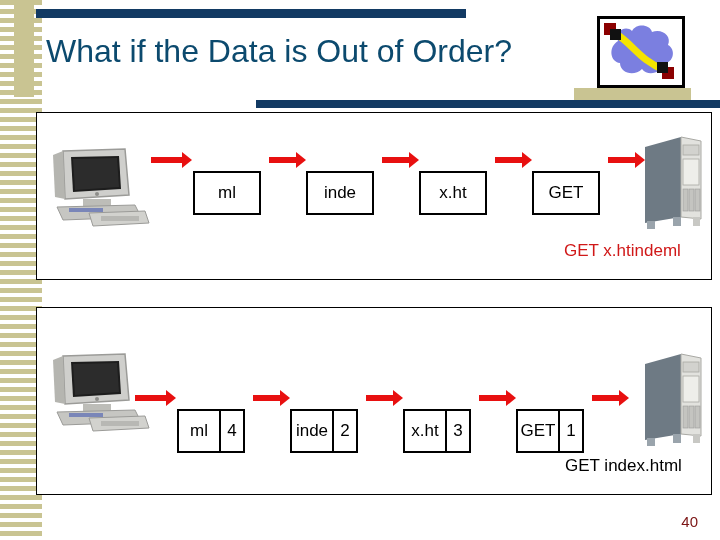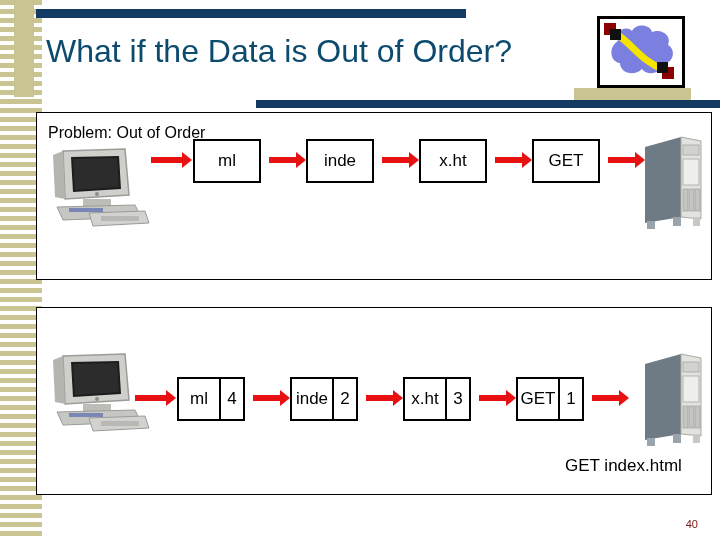--- a/index.html
+++ b/index.html
@@ -49,21 +49,21 @@
   #panel-problem{left:36px;top:112px;width:676px;height:168px;}
   #panel-solution{left:36px;top:307px;width:676px;height:188px;}
 
   .panel-heading{
     position:absolute;left:11px;top:11px;font-size:16px;color:#000000;white-space:nowrap;
   }
 
   
   .packet{
     position:absolute;border:2px solid #000000;background:#ffffff;
-    box-sizing:border-box;display:flex;align-items:stretch;
+    box-sizing:border-box;display:flex;align-items:stretch;margin-top:32px;
   }
   .packet .payload{
     flex:1;display:flex;align-items:center;justify-content:center;
     font-size:17px;color:#000;
   }
   .packet .seq{
     width:22px;border-left:2px solid #000;display:flex;align-items:center;
     justify-content:center;font-size:17px;color:#000;
   }
 
@@ -76,21 +76,21 @@
     border-bottom:8px solid transparent;
   }
 
   
   .caption{position:absolute;font-size:17px;white-space:nowrap;}
   #caption-problem{color:#d01818;}
   #caption-solution{color:#000000;}
 
   
   #page-number{
-    position:absolute;right:22px;bottom:10px;font-size:11px;color:#7b1414;text-align:right;
+    position:absolute;right:22px;bottom:10px;font-size:15px;color:#7b1414;text-align:right;
   }
 
   .device{position:absolute;}
 </style>
 </head>
 <body>
 
 <div id="left-rail">
   <div class="stripes"></div>
   <div class="stripes-mask-right"></div>
@@ -111,21 +111,20 @@
     <path d="M15 14 C34 26 38 40 66 52" stroke="#f5e400" stroke-width="7" fill="none" stroke-linecap="round"></path>
     <rect x="4" y="4" width="12" height="12" fill="#8b0000"></rect>
     <rect x="10" y="10" width="11" height="11" fill="#111111"></rect>
     <rect x="62" y="48" width="12" height="12" fill="#8b0000"></rect>
     <rect x="57" y="43" width="11" height="11" fill="#111111"></rect>
   </svg>
 </div>
 
 <div class="panel" id="panel-problem">
 
-  <div class="panel-heading">Problem: Out of Order</div>
 
   <div class="device" style="left:12px;top:34px;">
     <svg width="104" height="80" viewBox="0 0 104 80" xmlns="http://www.w3.org/2000/svg">
       <path d="M14 4 L76 2 L80 48 L16 52 Z" fill="#cfcfcc" stroke="#9b9b98" stroke-width="1.5"></path>
       <path d="M22 10 L70 9 L72 42 L24 45 Z" fill="#1d1d1d"></path>
       <path d="M24 12 L68 11 L70 40 L26 43 Z" fill="#2c2c2c"></path>
       <path d="M4 8 L14 4 L16 52 L6 50 Z" fill="#b5b5b0"></path>
       <rect x="34" y="52" width="28" height="8" fill="#bdbdb8"></rect>
       <path d="M8 60 L86 58 L92 70 L14 73 Z" fill="#c6c6c2" stroke="#9b9b98" stroke-width="1"></path>
       <rect x="20" y="61" width="34" height="4" fill="#7a86b8"></rect>
@@ -169,20 +168,21 @@
       <rect x="46" y="26" width="16" height="26" fill="#eeeeea" stroke="#a9a9a4" stroke-width="0.8"></rect>
       <rect x="46" y="56" width="5" height="22" fill="#c4c4c0" stroke="#9b9b98" stroke-width="0.6"></rect>
       <rect x="52" y="56" width="5" height="22" fill="#c4c4c0" stroke="#9b9b98" stroke-width="0.6"></rect>
       <rect x="58" y="56" width="5" height="22" fill="#c4c4c0" stroke="#9b9b98" stroke-width="0.6"></rect>
       <rect x="10" y="88" width="8" height="8" fill="#9aa4ac"></rect>
       <rect x="36" y="84" width="8" height="9" fill="#9aa4ac"></rect>
       <rect x="56" y="84" width="7" height="9" fill="#c8c8c4"></rect>
     </svg>
   </div>
 
+  <div class="caption" id="caption-problem" style="left:527px;top:128px;">GET x.htindeml</div>
 </div>
 
 <div class="panel" id="panel-solution">
 
 
   <div class="device" style="left:12px;top:44px;">
     <svg width="104" height="80" viewBox="0 0 104 80" xmlns="http://www.w3.org/2000/svg">
       <path d="M14 4 L76 2 L80 48 L16 52 Z" fill="#cfcfcc" stroke="#9b9b98" stroke-width="1.5"></path>
       <path d="M22 10 L70 9 L72 42 L24 45 Z" fill="#1d1d1d"></path>
       <path d="M24 12 L68 11 L70 40 L26 43 Z" fill="#2c2c2c"></path>

